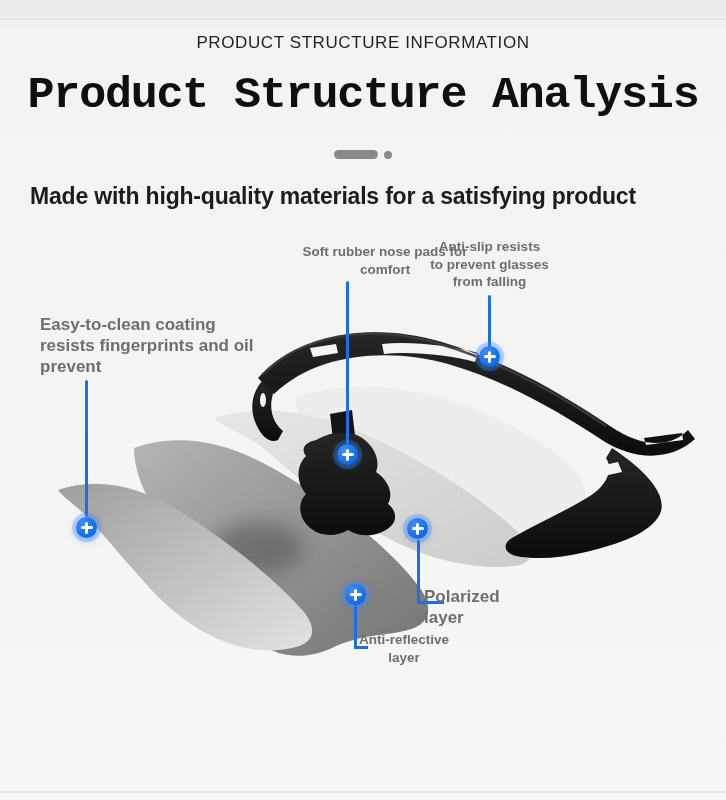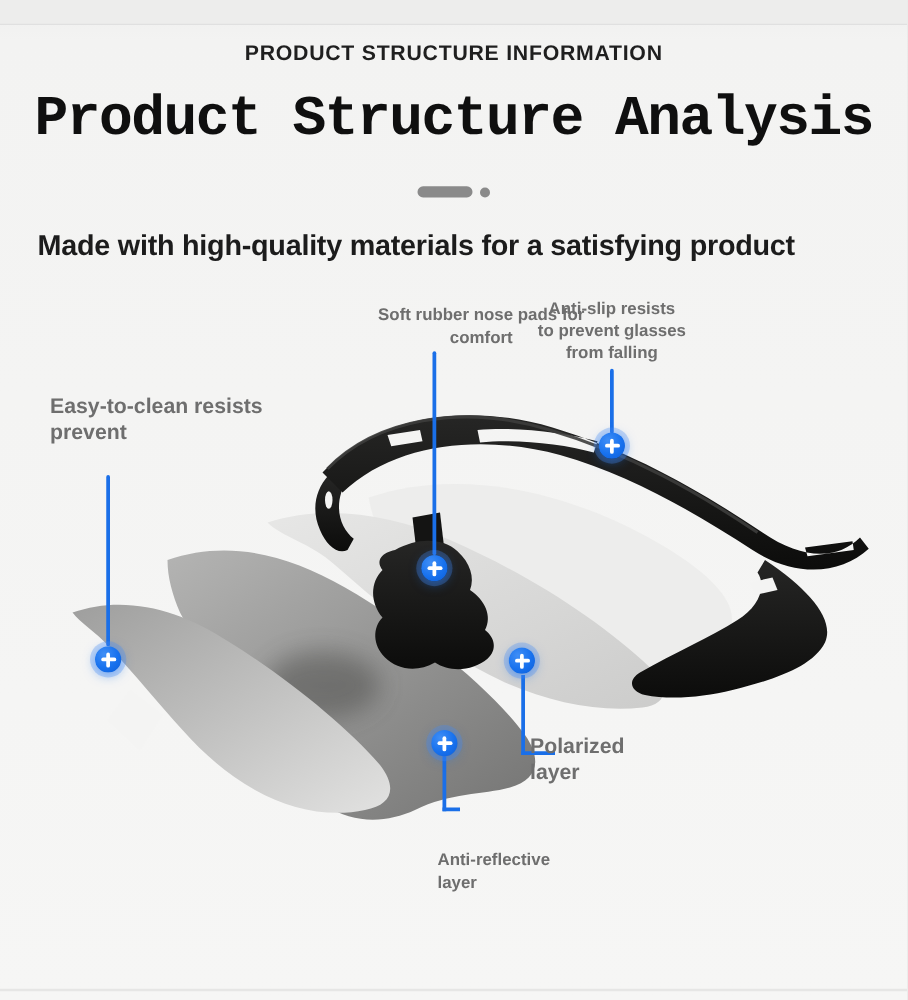--- a/index.html
+++ b/index.html
@@ -4,39 +4,39 @@
 <style>
   html,body{margin:0;padding:0;}
   body{font-family:"Liberation Sans","DejaVu Sans",sans-serif;background:#e9e9e8;}
   .page{position:relative;width:726px;height:800px;margin:0 auto;overflow:hidden;
         background:linear-gradient(180deg,#efefee 0%,#f3f3f2 4%,#f4f4f3 40%,#f6f6f5 100%);}
   .topband{position:absolute;left:0;top:0;width:726px;height:19px;background:#ededec;
            border-bottom:1px solid rgba(0,0,0,0.05);}
   .bottomline{position:absolute;left:0;top:791px;width:726px;height:2px;background:#e6e6e5;}
 
   .eyebrow{position:absolute;left:0;top:33px;width:726px;text-align:center;
-           font-size:17px;font-weight:bold;letter-spacing:.6px;color:#1f1f1f;}
+           font-size:17px;font-weight:normal;letter-spacing:.6px;color:#1f1f1f;}
   .title{position:absolute;left:0;top:70px;width:726px;text-align:center;
          font-size:45px;font-weight:bold;letter-spacing:-1.2px;color:#0f0f0f;font-family:Liberation Mono, monospace;}
   .divider{position:absolute;left:0;top:145px;width:726px;height:12px;text-align:center;}
   .divider .dash{display:inline-block;vertical-align:middle;width:44px;height:9px;border-radius:5px;
                  background:#8a8a8a;margin-right:6px;}
   .divider .dot{display:inline-block;vertical-align:middle;width:8px;height:8px;border-radius:50%;
                 background:#8a8a8a;}
   .subtitle{position:absolute;left:0;top:183px;width:666px;text-align:center;
             font-size:23px;font-weight:bold;letter-spacing:-.2px;color:#1c1c1c;}
 
   .label{position:absolute;color:#6e6e6e;font-weight:bold;}
   .label.small{font-size:13.5px;line-height:17.5px;}
   .label.big{font-size:17px;line-height:21px;}
   .lab-nose{left:273px;top:243px;width:224px;text-align:center;}
   .lab-temple{left:427px;top:238px;width:125px;text-align:center;}
   .lab-coating{left:40px;top:314px;width:242px;text-align:left;}
   .lab-polarized{left:424px;top:586px;width:104px;text-align:left;}
-  .lab-anti{left:350px;top:631px;width:108px;text-align:left;margin-top:48px;}
+  .lab-anti{left:350px;top:631px;width:108px;text-align:center;}
 
   .vline{position:absolute;width:3px;background:#1a6fe8;border-radius:1.5px;}
   .vl-coating{left:85px;top:380px;height:137px;}
   .vl-nose{left:346px;top:281px;height:163px;}
   .vl-temple{left:488px;top:295px;height:52px;}
   .lshape{position:absolute;border-left:3px solid #1a6fe8;border-bottom:3px solid #1a6fe8;}
   .ls-polarized{left:417px;top:540px;width:24px;height:61px;}
   .ls-anti{left:354px;top:605px;width:11px;height:41px;}
 
   .marker{position:absolute;width:21px;height:21px;border-radius:50%;
@@ -151,21 +151,22 @@
     <div>comfort</div>
   </div>
 
   <div class="label small lab-temple">
     <div>Anti-slip resists</div>
     <div>to prevent glasses</div>
     <div>from falling</div>
   </div>
 
   <div class="label big lab-coating">
-    <div>Easy-to-clean resists</div>
+    <div>Easy-to-clean coating</div>
+    <div>resists fingerprints and oil</div>
     <div>prevent</div>
   </div>
 
   <div class="label big lab-polarized">
     <div>Polarized</div>
     <div>layer</div>
   </div>
 
   <div class="label small lab-anti">
     <div>Anti-reflective</div>

